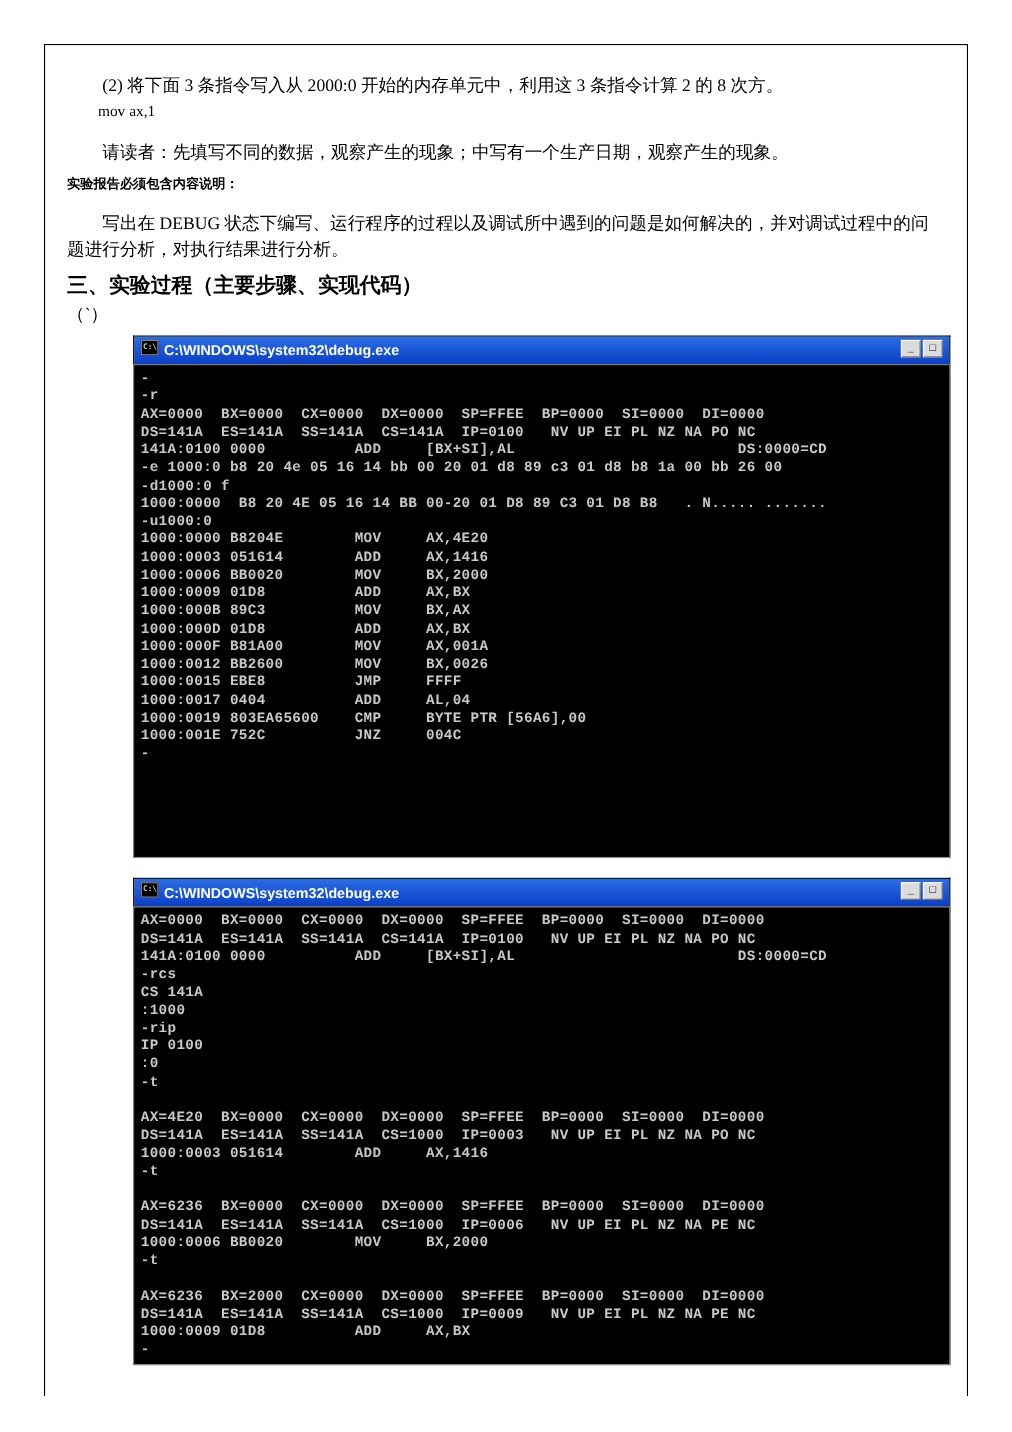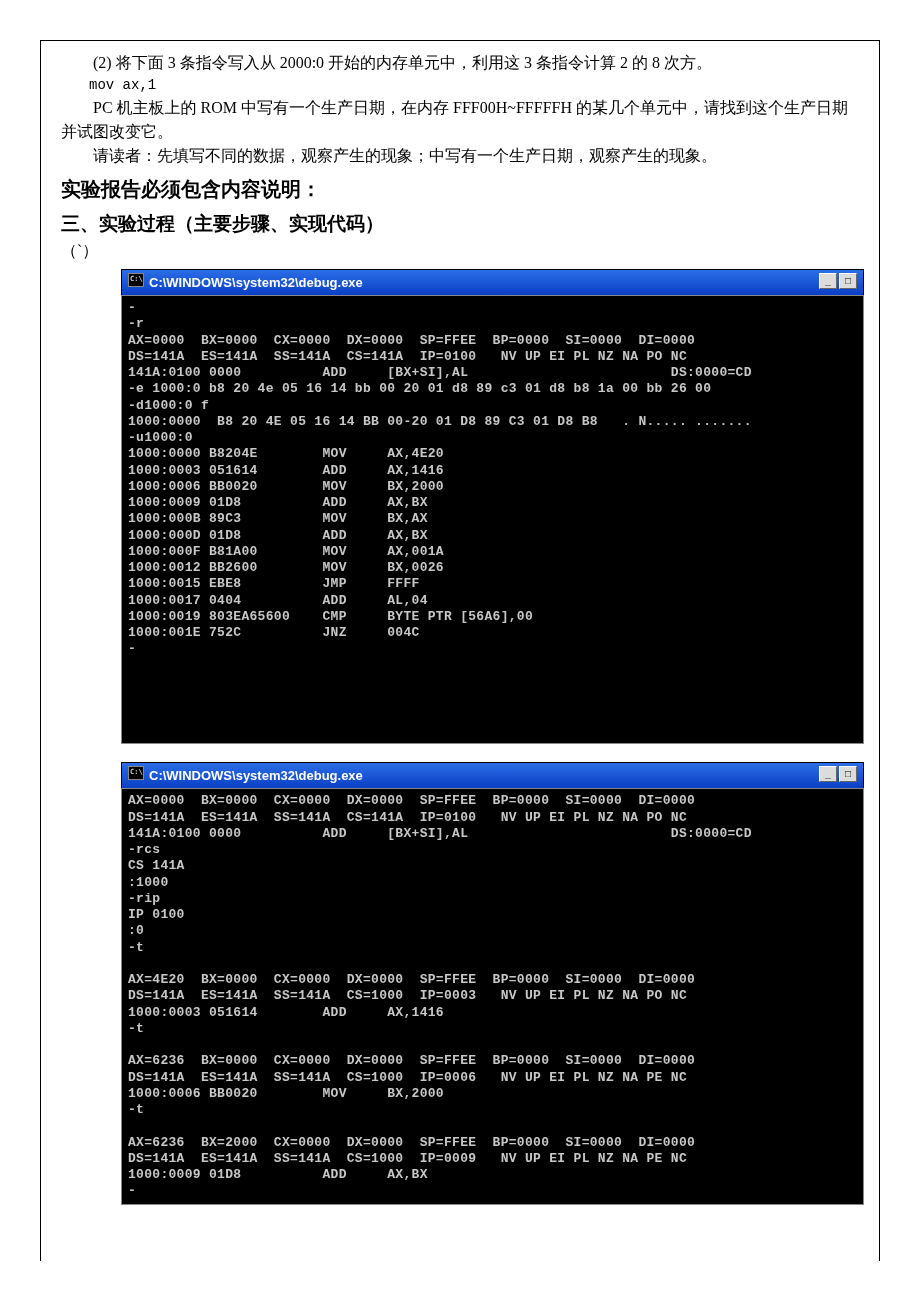--- a/index.html
+++ b/index.html
@@ -8,23 +8,23 @@
     color:#000;font-size:16px;line-height:1.5;
   }
   .page{
     width:840px;margin:0 auto;padding:40px 0 40px 0;
   }
   .frame{
     border:1px solid #000;border-bottom:none;
     padding:10px 20px 10px 20px;
     min-height:1200px;
   }
-  .indent{text-indent:2em;}
-  .code-line{font-family:Liberation Mono, monospace;font-size:14px;text-indent:0;margin-left:2em;}
-  .section-head{font-weight:700;font-size:20px;margin-top:6px;}
+  .indent{text-indent:2em;margin-top:16px;}
+  .code-line{font-family:Liberation Serif, serif;font-size:14px;text-indent:0;margin-left:2em;}
+  .section-head{font-weight:700;font-size:12px;margin-top:6px;}
   .section-big{font-weight:700;font-size:19px;margin-top:6px;color:#000;
     font-family:Liberation Sans, sans-serif;}
   .term-wrap{
     margin-top:6px;margin-bottom:18px;
     margin-left:60px;margin-right:-5px;
   }
   .term-title{
     background:linear-gradient(#2b6ee6,#0a3fc5);
     color:#fff;font-family:"Tahoma","MS Sans Serif",sans-serif;
     font-size:13px;padding:3px 6px;display:flex;
@@ -54,24 +54,24 @@
   }
 </style>
 </head>
 <body>
 
 <div class="page">
   <div class="frame">
 
     <div class="indent">(2)   将下面 3 条指令写入从 2000:0 开始的内存单元中，利用这 3 条指令计算 2 的 8 次方。</div>
     <div class="code-line">mov ax,1</div>
-    <div class="indent" style="text-indent:2em;">PC 机主板上的 ROM 中写有一个生产日期，在内存 FFF00H~FFFFFH 的某几个单元中，请找到这个生产日期并试图改变它。</div>
     <div class="indent">请读者：先填写不同的数据，观察产生的现象；中写有一个生产日期，观察产生的现象。</div>
 
     <div class="section-head">实验报告必须包含内容说明：</div>
+    <div class="indent">写出在 DEBUG 状态下编写、运行程序的过程以及调试所中遇到的问题是如何解决的，并对调试过程中的问题进行分析，对执行结果进行分析。</div>
 
     <div class="section-big">三、实验过程（主要步骤、实现代码）</div>
     <div>（`）</div>
 
     <div class="term-wrap">
       <div class="term-title">
         <span class="icon"></span>
         <span>C:\WINDOWS\system32\debug.exe</span>
         <span class="spacer"></span>
         <span class="win-btn">

